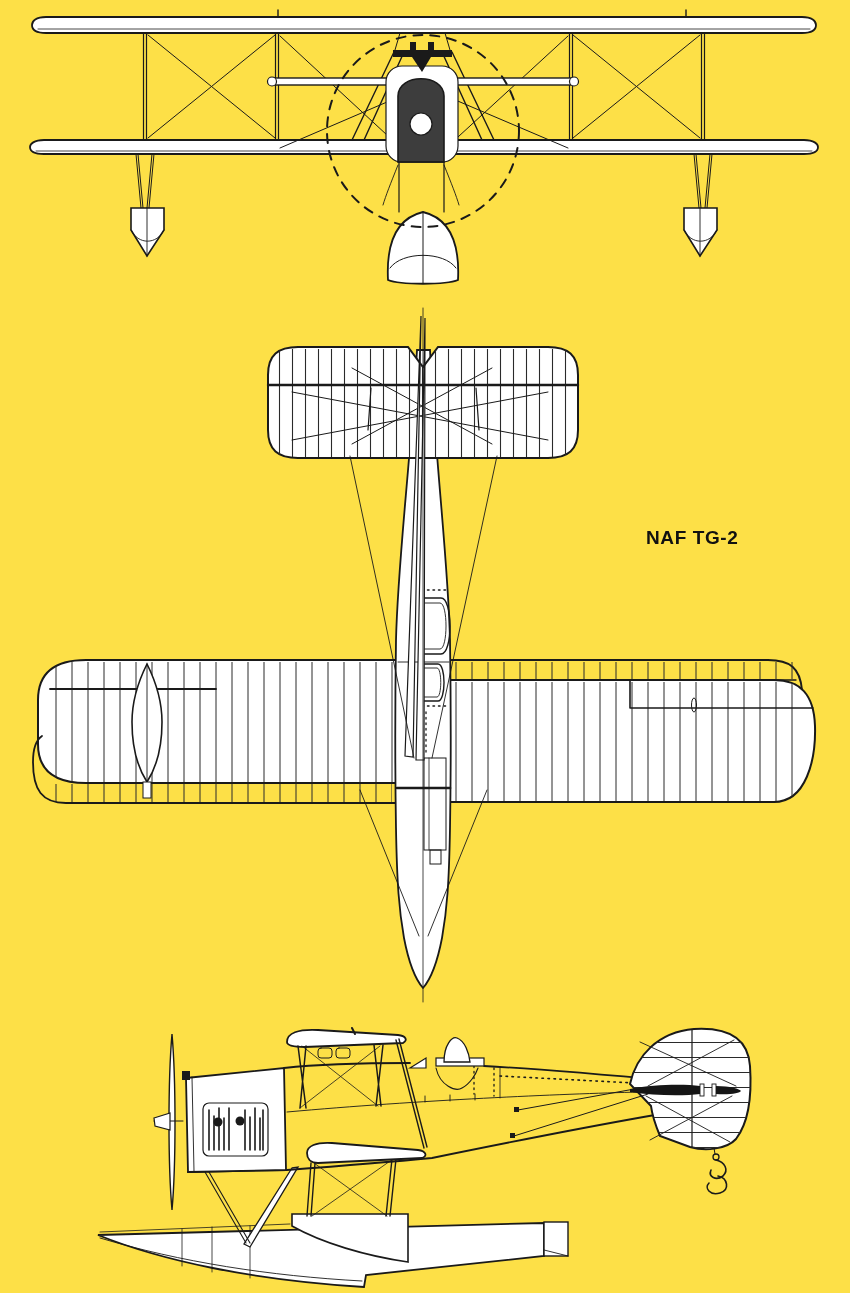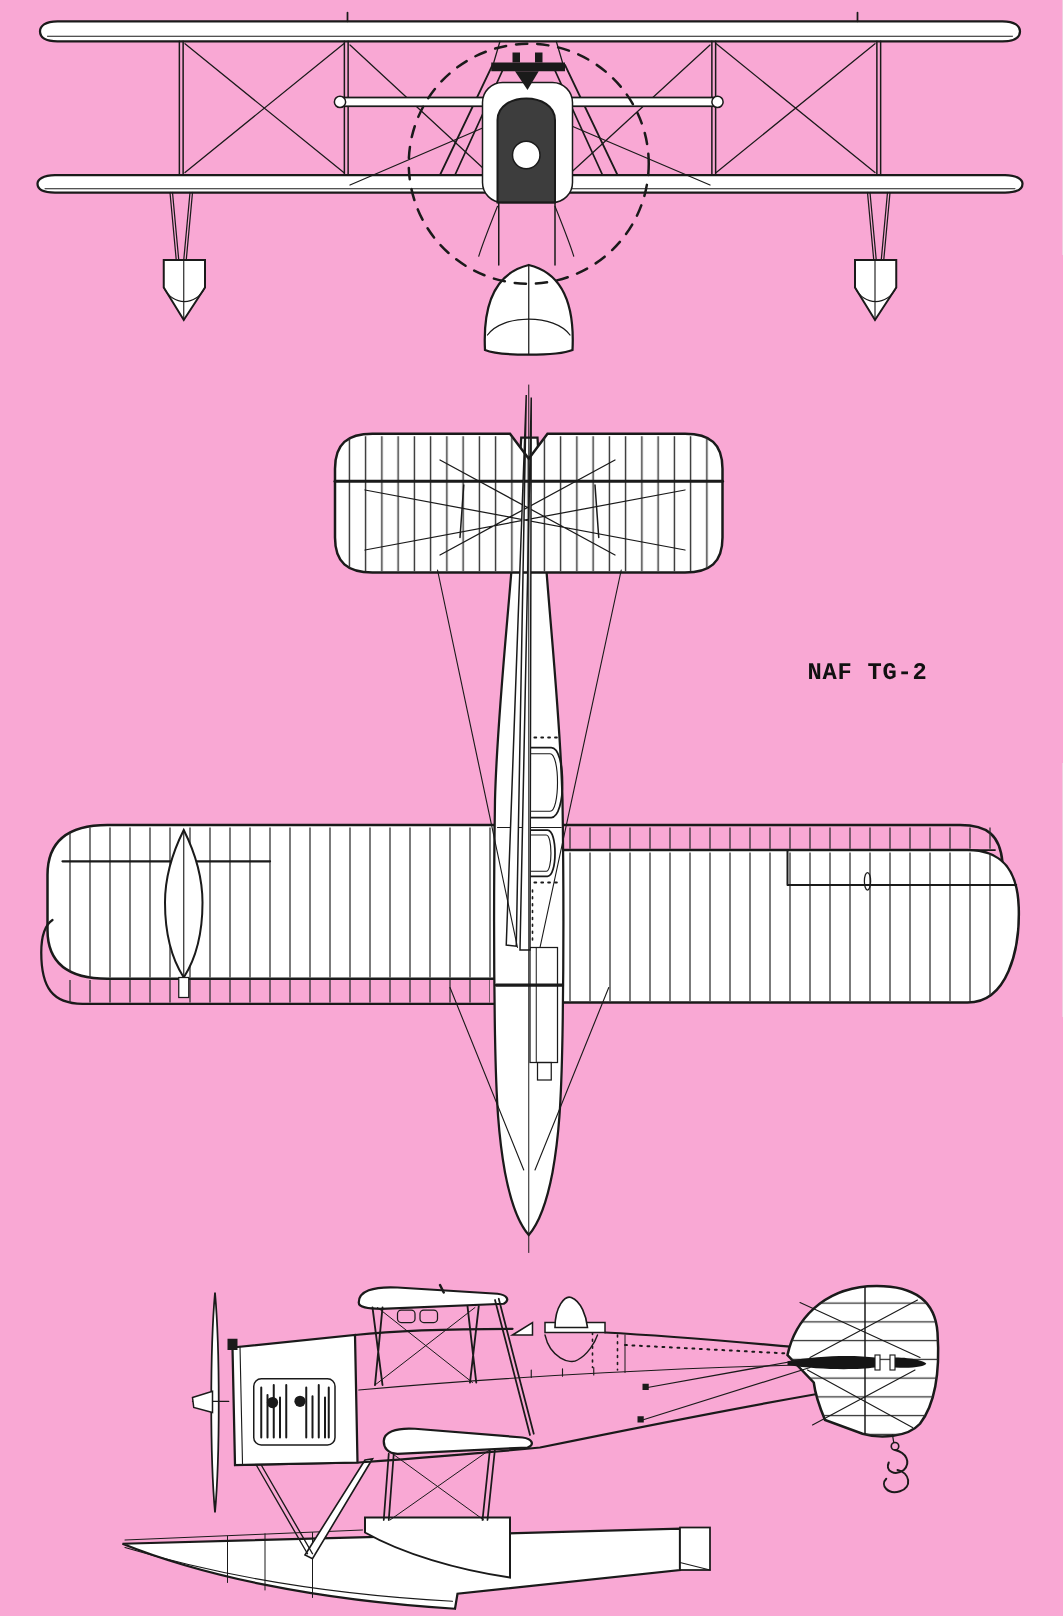--- a/index.html
+++ b/index.html
@@ -1,21 +1,21 @@
 <!DOCTYPE html>
 <html><head>
 <meta charset="utf-8">
 <style>
   html,body{margin:0;padding:0;background:#e8e8e8;}
   .canvas{
     position:relative;
     width:850px;height:1293px;
-    background:#f9a8d4;
+    background:#fde047;
     overflow:hidden;
-    font-family:Liberation Mono, monospace;
+    font-family:Liberation Sans, sans-serif;
   }
   .canvas svg{position:absolute;left:0;top:0;}
   .plate-label{
     position:absolute;
     left:646px;top:527px;
     font-size:19px;
     font-weight:700;
     letter-spacing:0.6px;
     color:#111111;
     white-space:nowrap;

